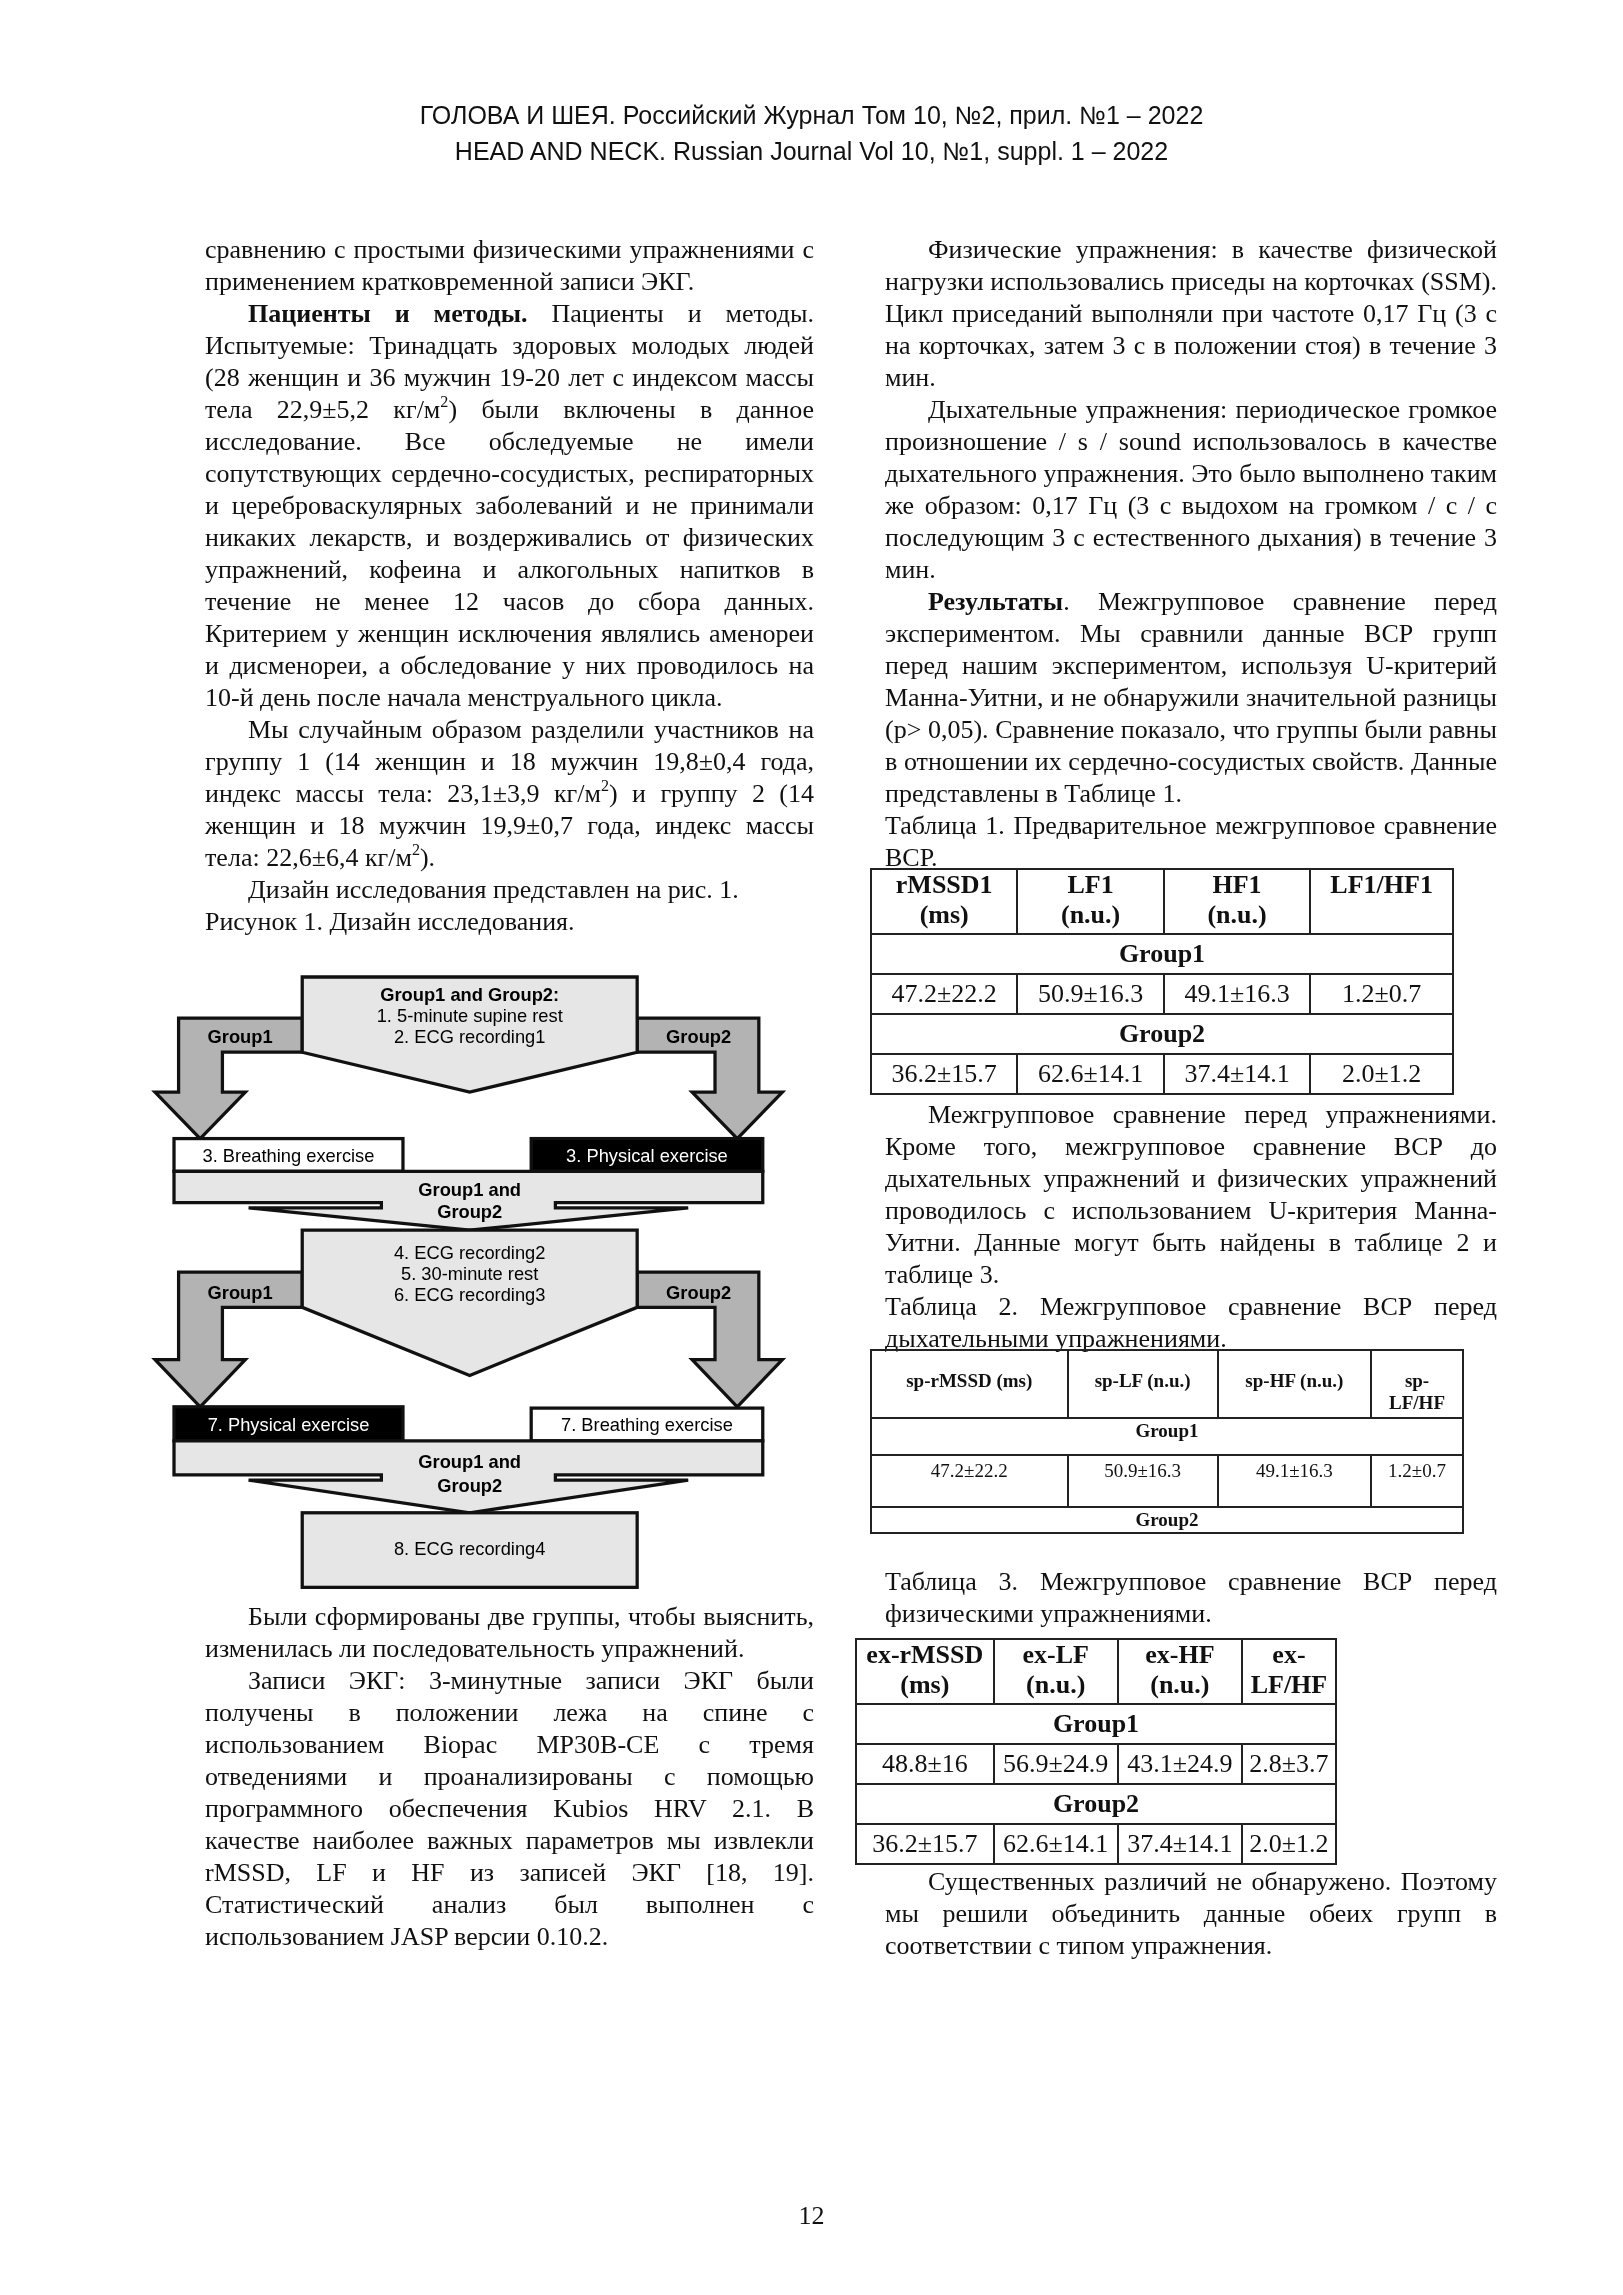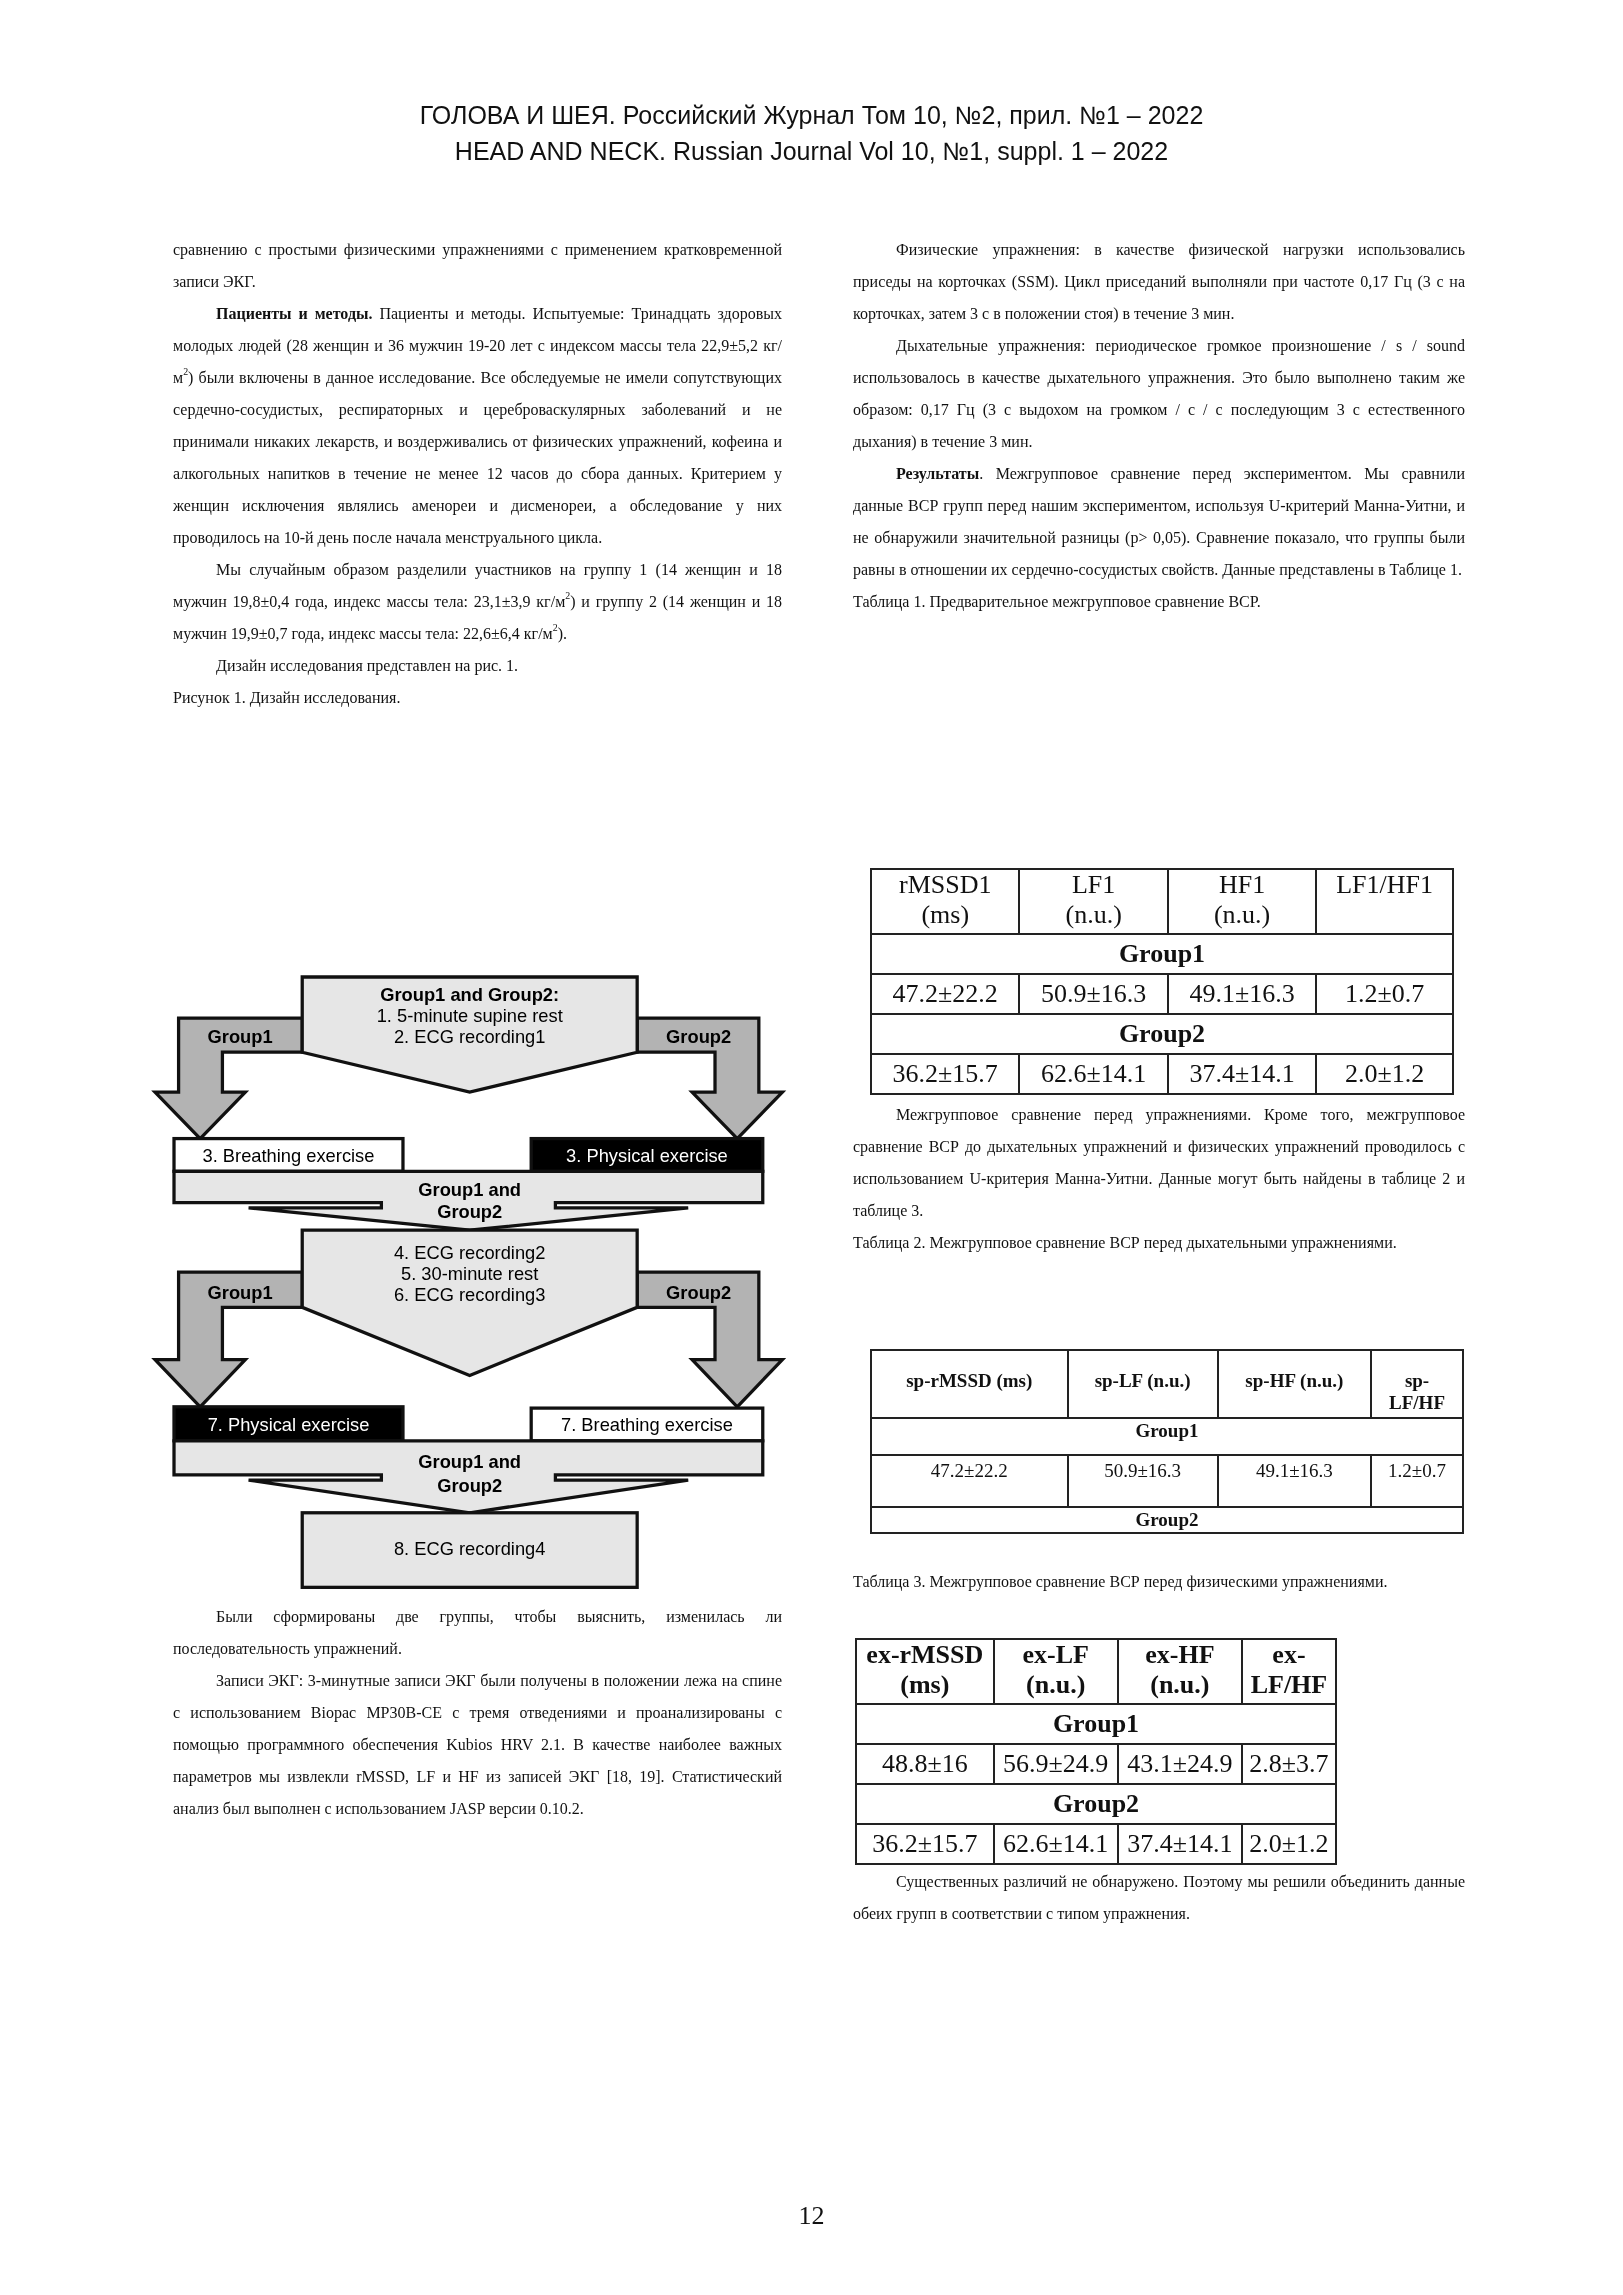--- a/index.html
+++ b/index.html
@@ -1,31 +1,31 @@
 <!DOCTYPE html>
 <html style="font-size:10.5px"><head>
 <meta charset="utf-8">
 <style>
   html, body { margin: 0; padding: 0; background: #ffffff; }
   body { width: 1623px; height: 2295px; position: relative; overflow: hidden; color: #111; }
   .hdr { position: absolute; left: 0; width: 1623px; text-align: center;
          font-family: "Liberation Sans", sans-serif; font-size: 25px; color: #111; line-height: 37px; }
-  .col { position: absolute; font-family: "Liberation Serif", serif; font-size: 16px; line-height: 32px; color: #111; }
+  .col { position: absolute; font-family: "Liberation Serif", serif; font-size: 26px; line-height: 32px; color: #111; margin-left: 32px; }
   .col p { margin: 0; text-align: justify; }
   .col p.ind { text-indent: 43px; }
   .col p.last { text-align-last: left; }
   .col b { font-weight: bold; }
   sup { font-size: 62%; line-height: 0; position: relative; top: -1.3px; vertical-align: super; }
   .left { left: 173px; width: 609px; }
   .right { left: 853px; width: 612px; }
   table.dt { border-collapse: collapse; font-family: "Liberation Serif", serif; color: #111; position: absolute; }
   table.dt td { border: 2px solid #222; text-align: center; vertical-align: top; padding: 0; }
   table.t1 { left: 870px; top: 868px; width: 584px; font-size: 26px; line-height: 30px; }
   table.t1 td { height: 33px; }
-  table.t1 tr.head td { height: 63px; font-weight: normal; }
+  table.t1 tr.head td { height: 63px; font-weight: bold; }
   table.t1 tr.grp td { font-weight: bold; height: 38px; vertical-align: middle; }
   table.t1 tr.val td { height: 38px; vertical-align: middle; }
   table.t2 { left: 870px; top: 1349px; width: 594px; font-size: 19px; line-height: 22px; }
   table.t2 tr.head td { height: 47px; font-weight: bold; padding-top: 19px; }
   table.t2 tr.grp td { font-weight: bold; height: 34px; padding-top: 1.3px; }
   table.t2 tr.val td { height: 46px; padding-top: 3.9px; }
   table.t2 tr.grp2 td { font-weight: bold; height: 23.6px; vertical-align: middle; }
   table.t3 { left: 855px; top: 1638px; width: 482px; font-size: 26px; line-height: 30px; }
   table.t3 tr.head td { height: 63px; font-weight: bold; }
   table.t3 tr.grp td { font-weight: bold; height: 38px; vertical-align: middle; }

